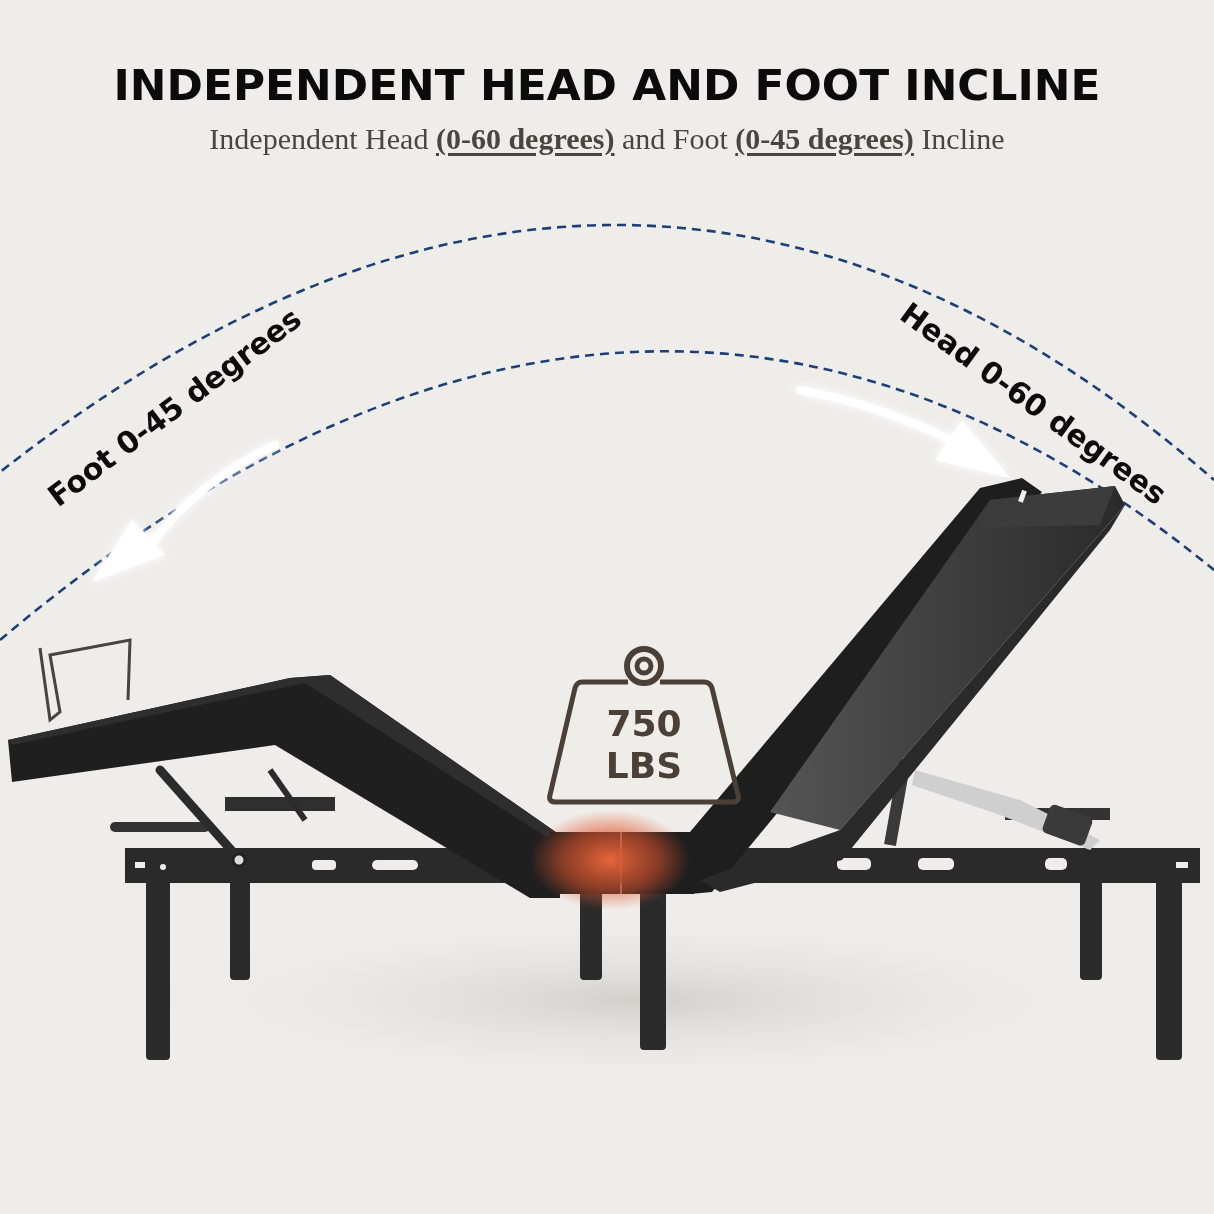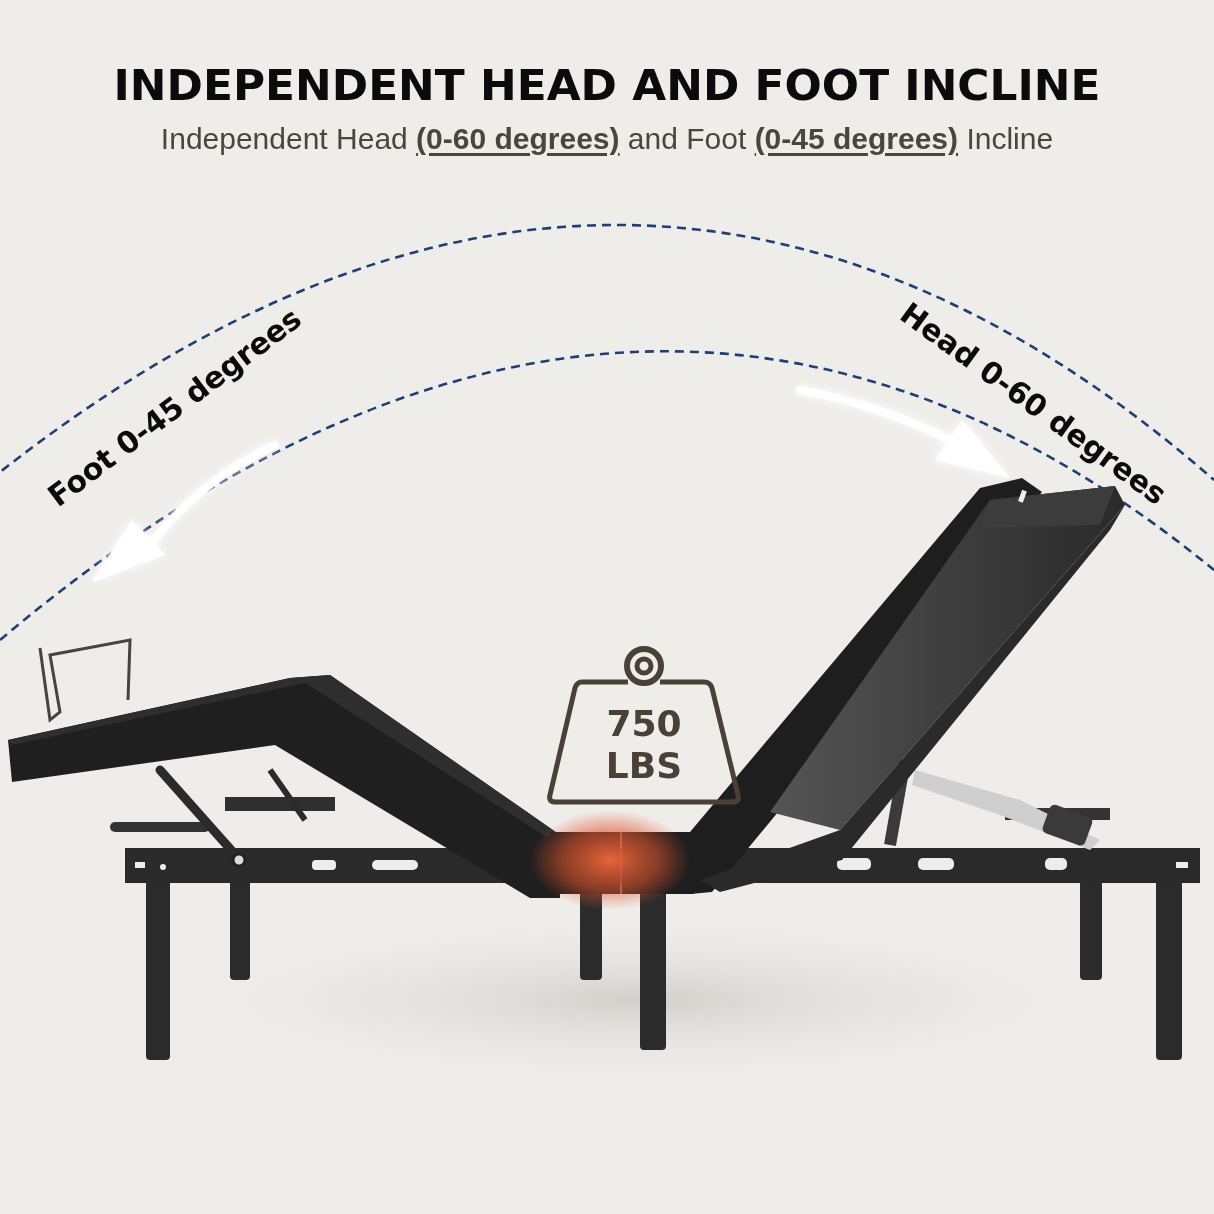--- a/index.html
+++ b/index.html
@@ -5,21 +5,21 @@
   * { margin:0; padding:0; box-sizing:border-box; }
   html, body { width:1214px; height:1214px; background:#efedea; overflow:hidden; }
   body { position:relative; font-family:"DejaVu Sans", sans-serif; }
   .title {
     position:absolute; left:0; top:60px; width:1214px; text-align:center;
     font-family:"DejaVu Sans", sans-serif; font-weight:bold; font-size:43px;
     letter-spacing:0px; color:#0b0b0b; transform:scaleX(1.02);
   }
   .subtitle {
     position:absolute; left:0; top:122px; width:1214px; text-align:center;
-    font-family:Liberation Sans, sans-serif; font-size:30px; color:#4a4540;
+    font-family:Liberation Serif, serif; font-size:30px; color:#4a4540;
   }
   .subtitle .em { font-weight:bold; text-decoration:underline; text-underline-offset:4px; }
   svg.scene { position:absolute; left:0; top:0; }
   .arc-label { font-family:"DejaVu Sans", sans-serif; font-weight:bold; font-size:30px; fill:#0b0b0b; }
   .weight-text { font-family:"DejaVu Sans", sans-serif; font-weight:bold; font-size:36px; fill:#4a4038; }
 </style>
 </head>
 <body>
 
 <div class="title">INDEPENDENT HEAD AND FOOT INCLINE</div>

